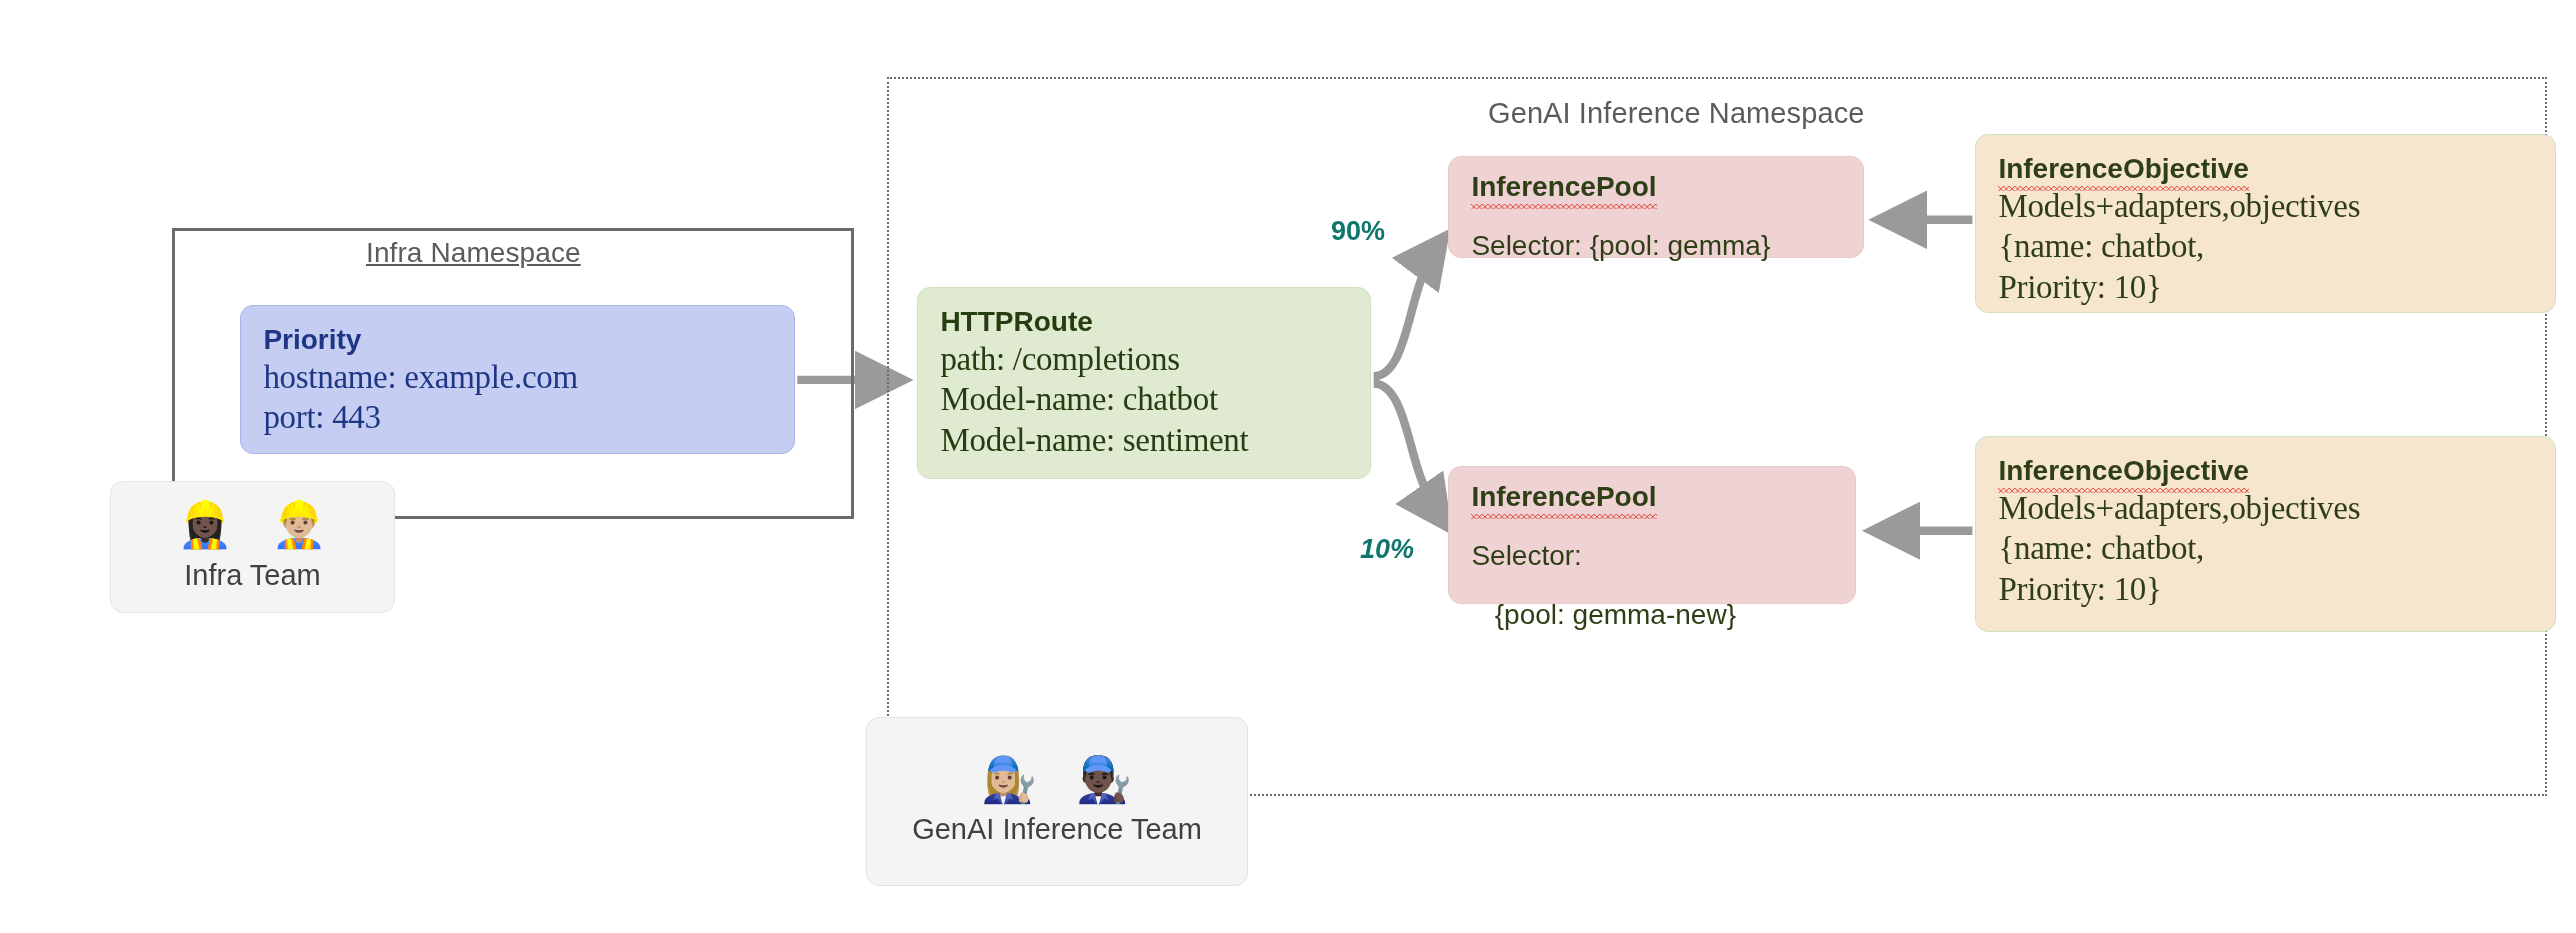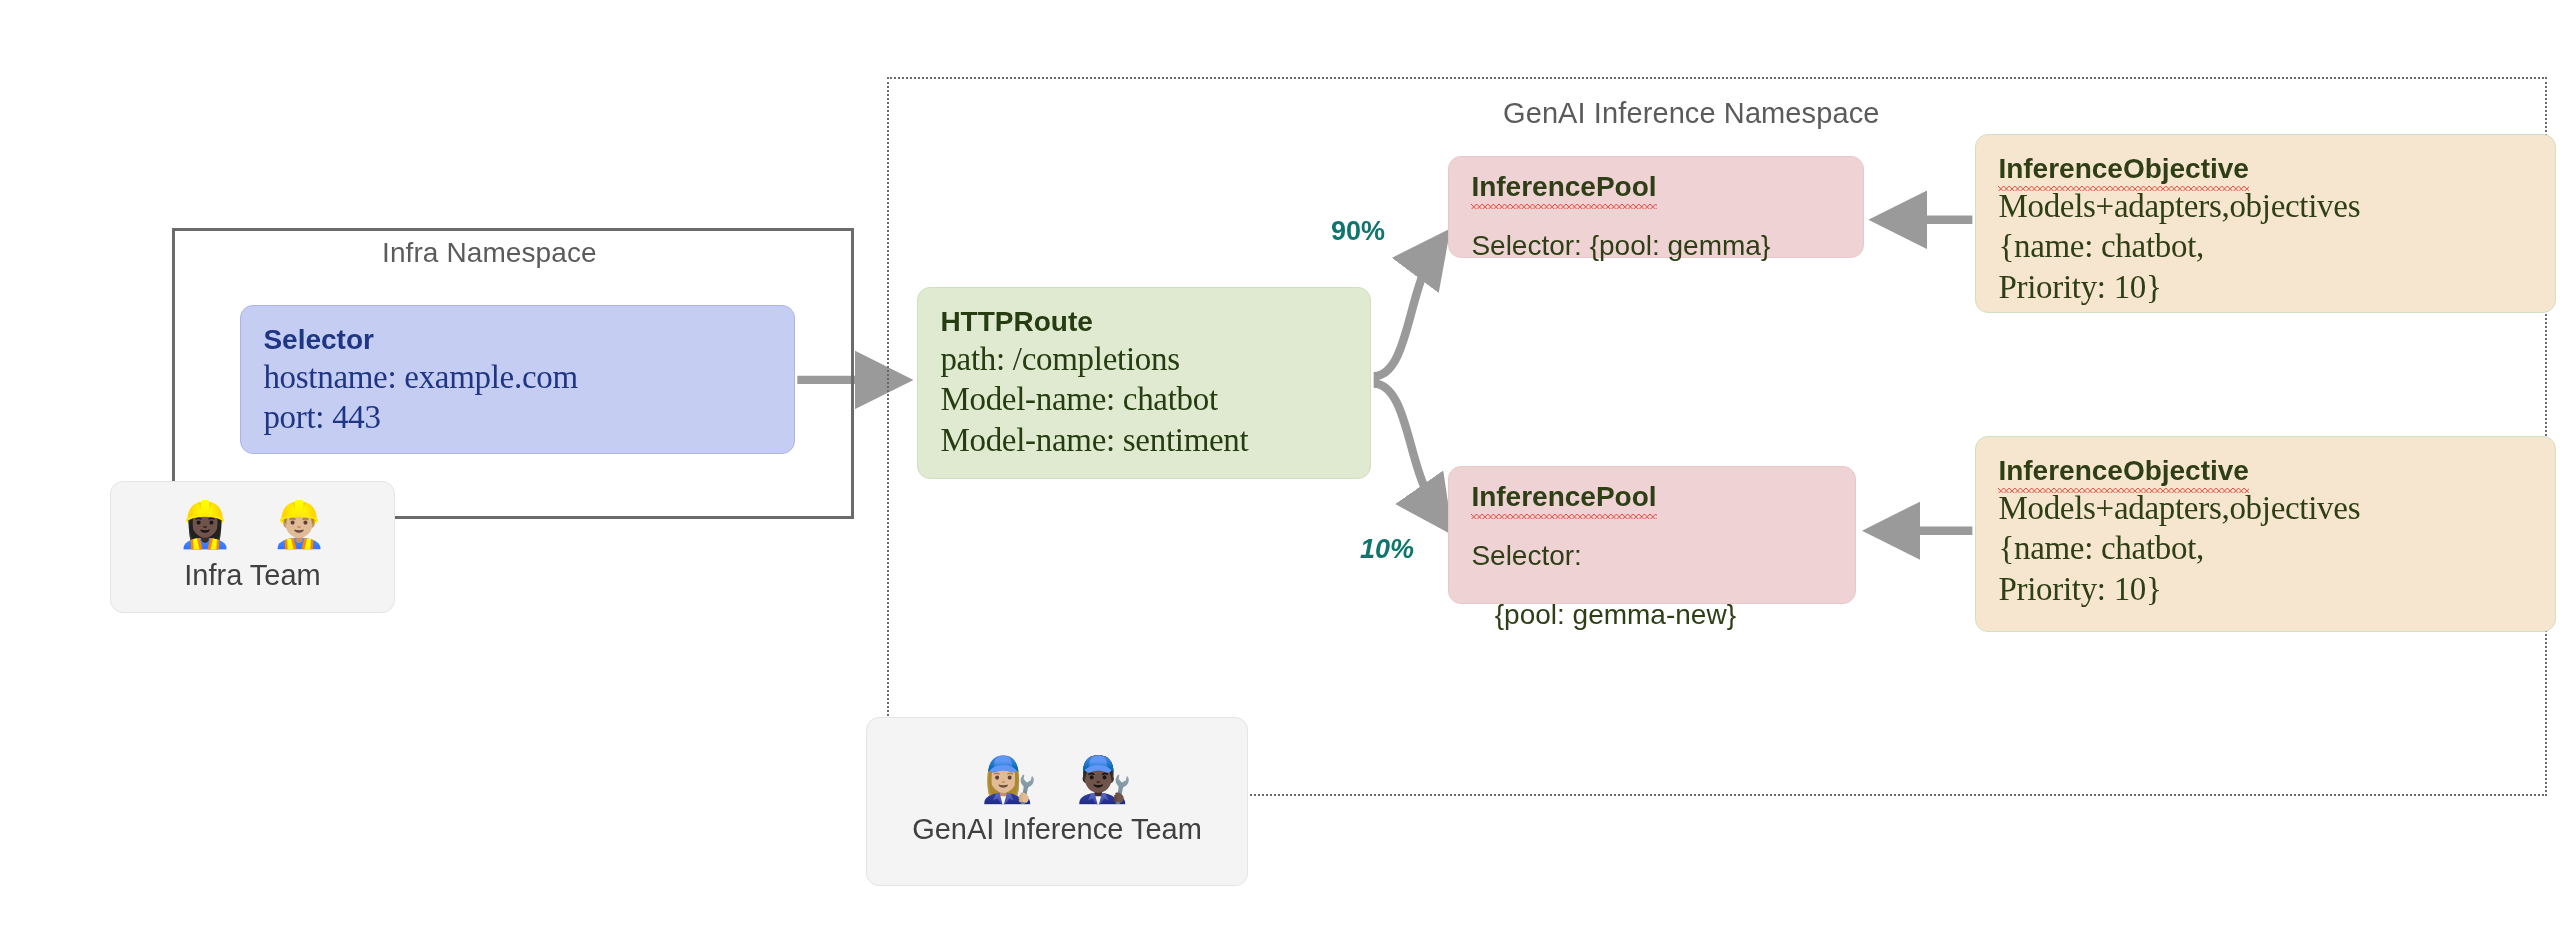--- a/index.html
+++ b/index.html
@@ -180,35 +180,35 @@
     <g>
       <path d="M 2118 236 L 2022 236" stroke="#9a9a9a" stroke-width="9" fill="none" marker-end="url(#ahead)"></path>
     </g>
 
     <g>
       <path d="M 2118 570 L 2015 570" stroke="#9a9a9a" stroke-width="9" fill="none" marker-end="url(#ahead)"></path>
     </g>
   </svg>
 
   <div class="ns-solid" style="left:172px; top:228px; width:682px; height:291px;"></div>
-  <div class="ns-title infra" style="left:382px; top:237px;">Infra Namespace</div>
+  <div class="ns-title infra" style="left:366px; top:237px;text-decoration:underline;">Infra Namespace</div>
 
   <div class="box box-gateway">
-    <div class="hdr">Selector</div>
+    <div class="hdr">Priority</div>
     <div class="mono">hostname: example.com</div>
     <div class="mono">port: 443</div>
   </div>
 
   <div class="team team-infra">
     <div class="emojis">👷🏿‍♀️ 👷🏼‍♂️</div>
     <div class="team-label">Infra Team</div>
   </div>
 
   <div class="ns-dotted" style="left:887px; top:77px; width:1660px; height:719px;"></div>
-  <div class="ns-title" style="left:1488px; top:97px;margin-left:15px;">GenAI Inference Namespace</div>
+  <div class="ns-title" style="left:1488px; top:97px;">GenAI Inference Namespace</div>
 
   <div class="box box-httproute">
     <div class="hdr">HTTPRoute</div>
     <div class="mono">path: /completions</div>
     <div class="mono">Model-name: chatbot</div>
     <div class="mono">Model-name: sentiment</div>
   </div>
 
   <div class="pct pct-90">90%</div>
   <div class="pct pct-10">10%</div>

